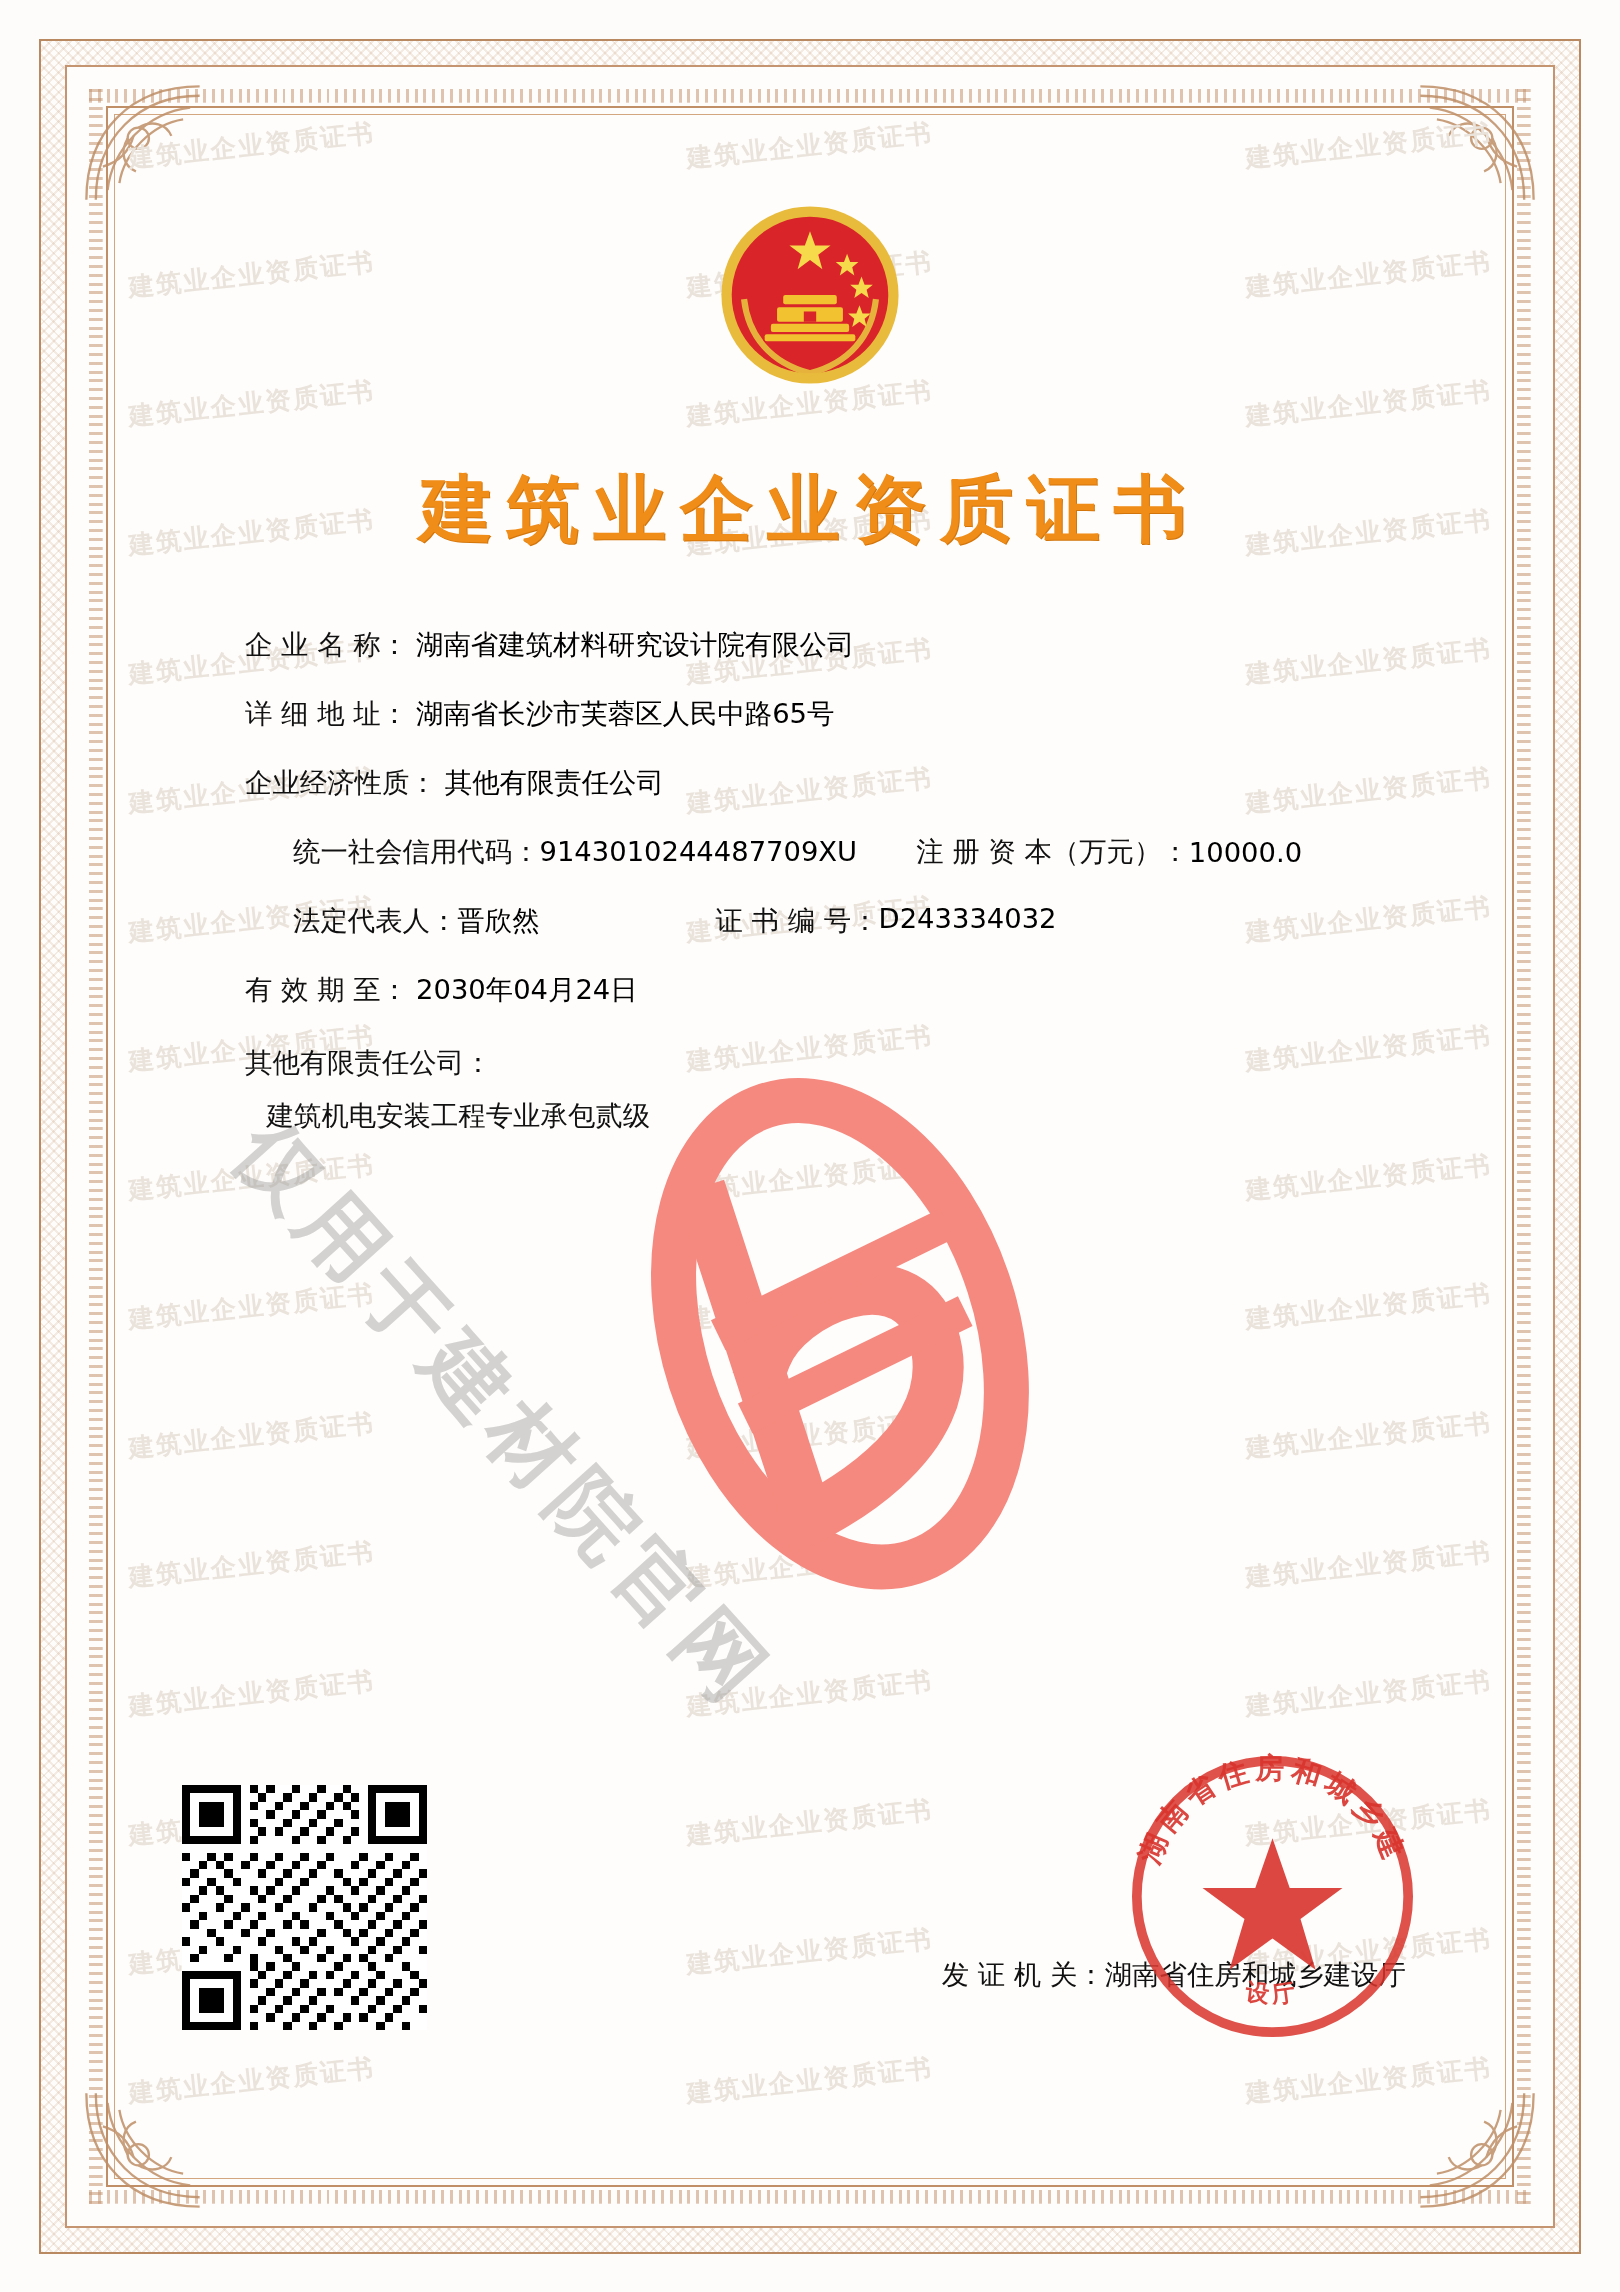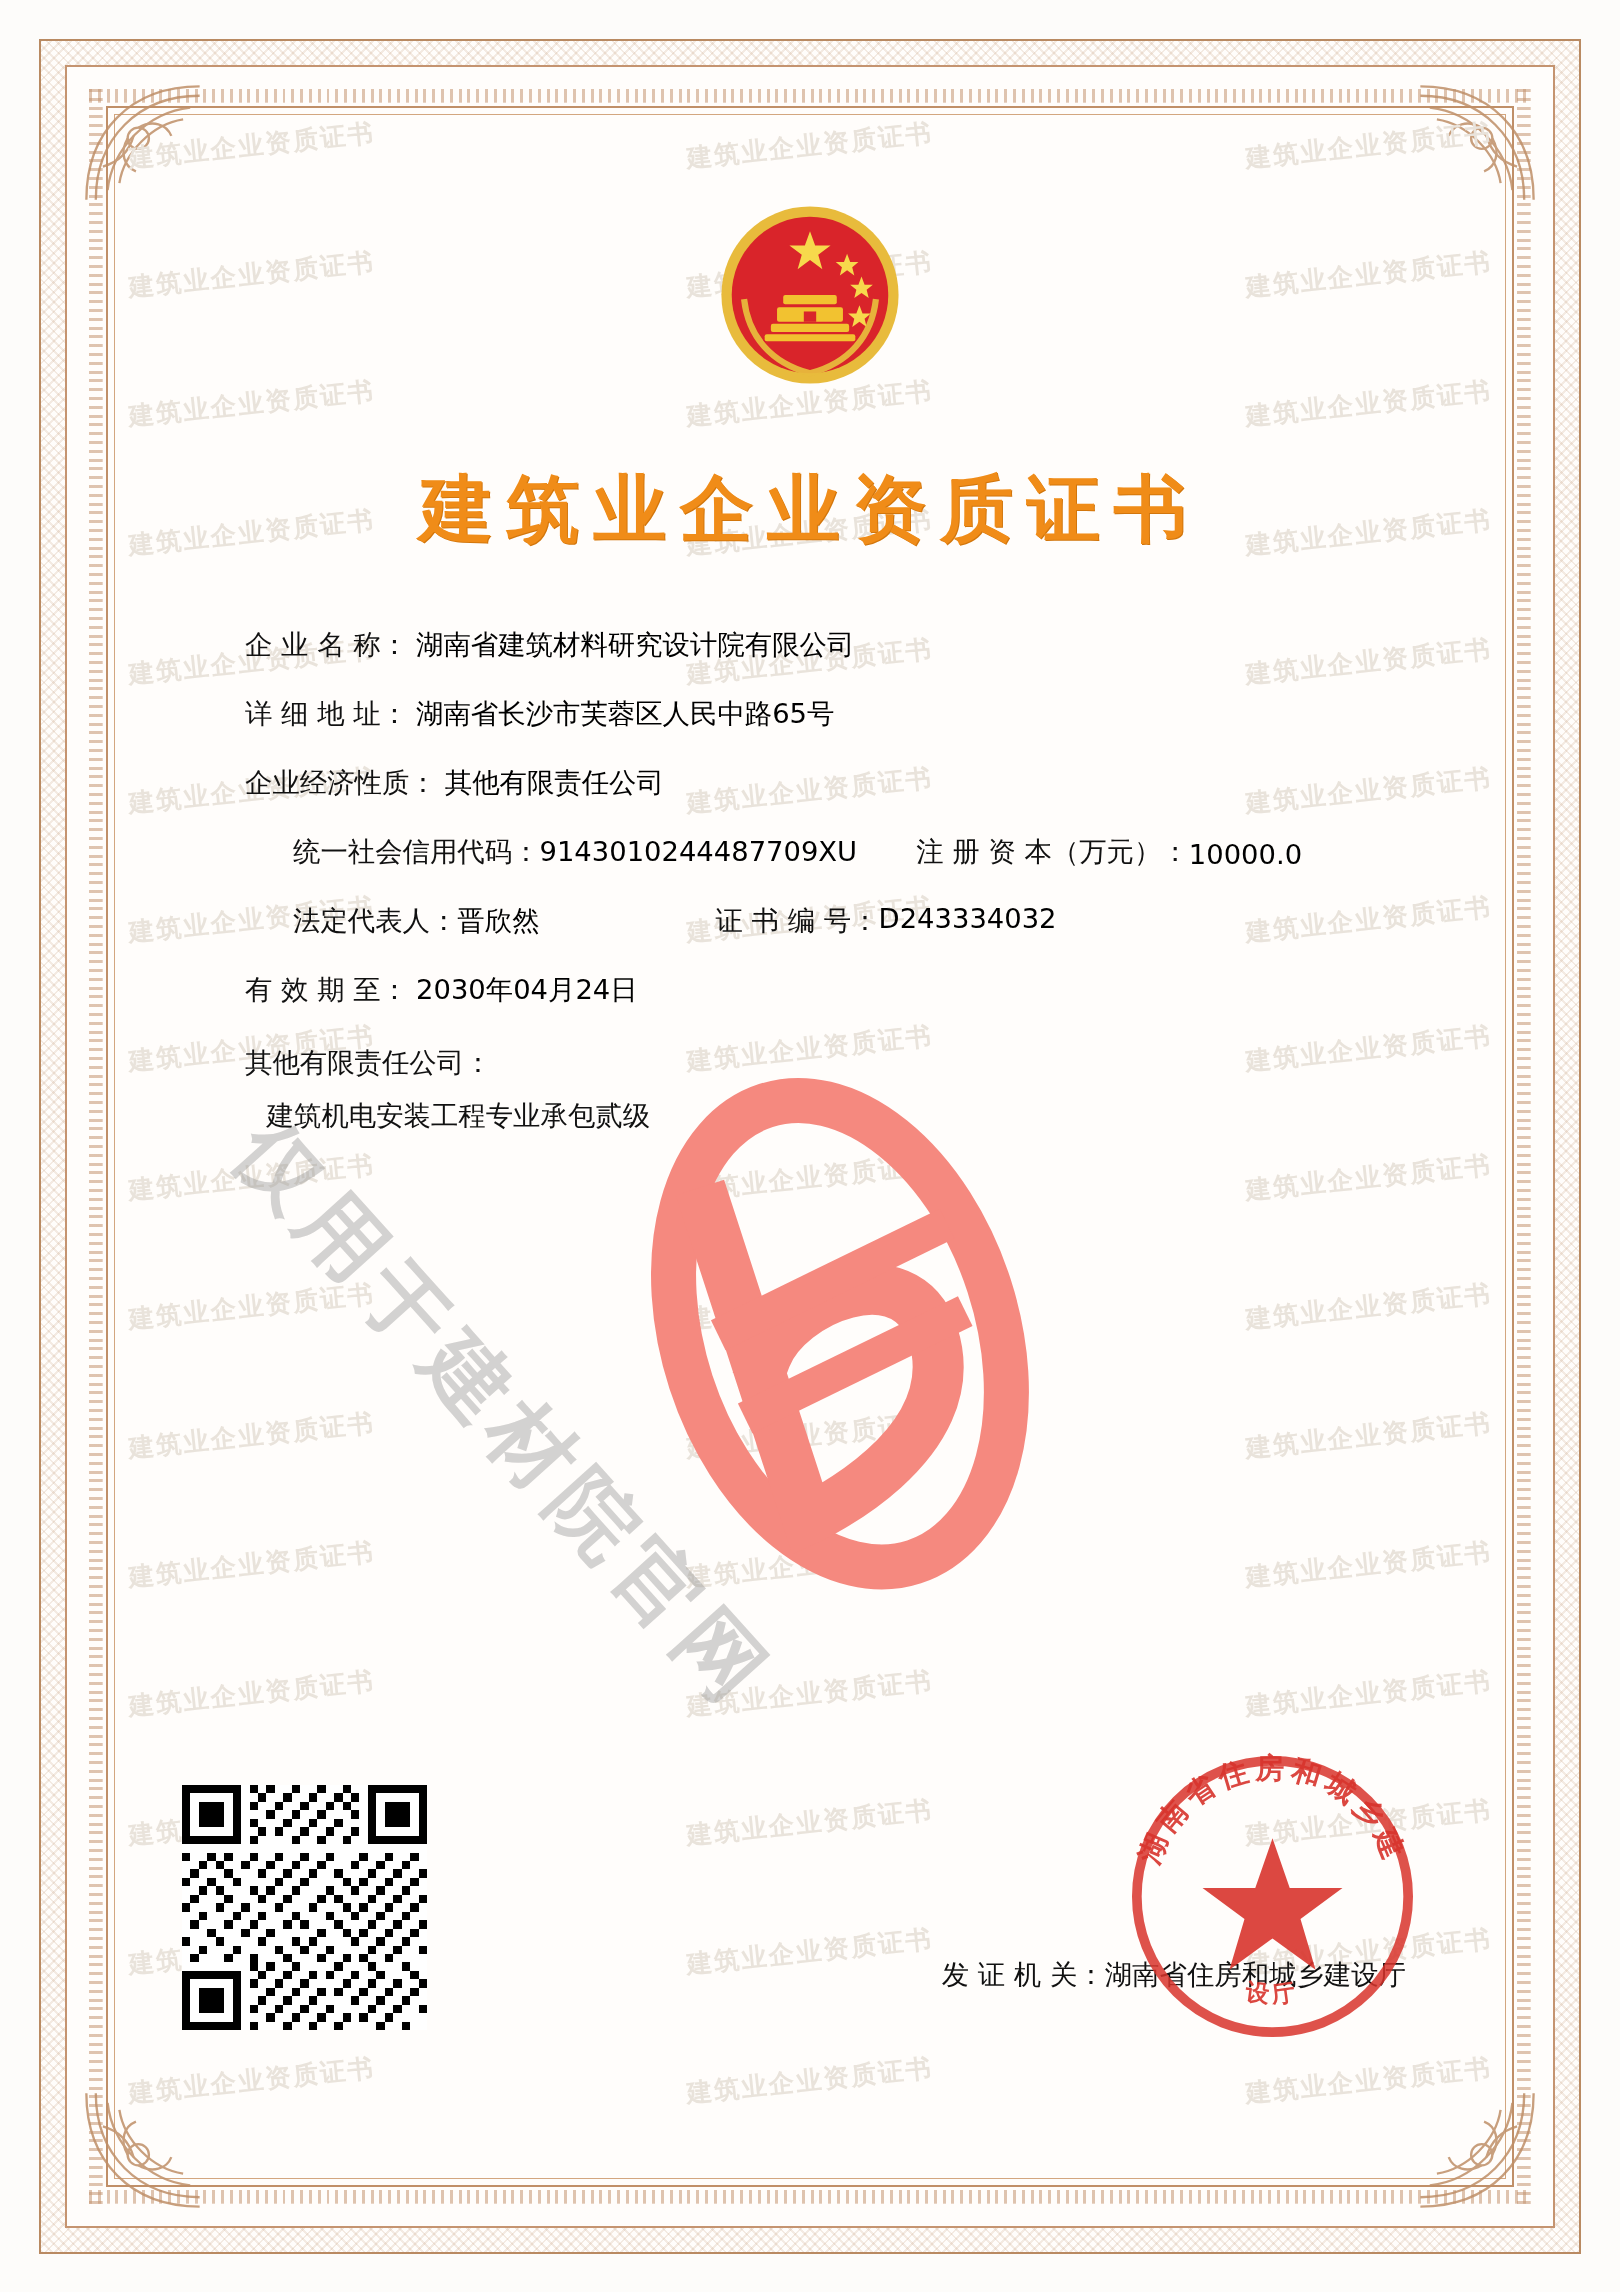--- a/index.html
+++ b/index.html
@@ -107,21 +107,21 @@
     gap:8px;
   }
   .flabel{
     color:#111;
     font-size:27.4px;
   }
   .fvalue{
     color:#000000;font-size:27.4px;
   }
   .frow-split{display:flex;align-items:baseline;margin-bottom:33px;white-space:nowrap;margin-left:48px;}
-  .seg2{margin-left:59px;display:flex;align-items:flex-end;}
+  .seg2{margin-left:59px;display:flex;align-items:center;}
   .seg2b{margin-left:176px;display:flex;align-items:flex-start;}
 
   .qual-title{
     margin-top:37px;
     font-size:27.4px;color:#111;
   }
   .qual-item{
     margin-top:17px;margin-left:21.6px;
     font-size:27.4px;color:#111;
   }

